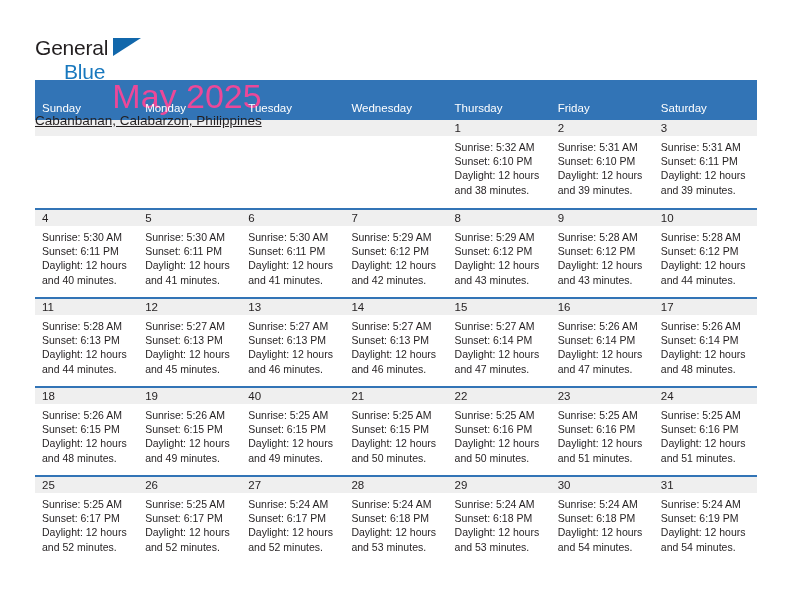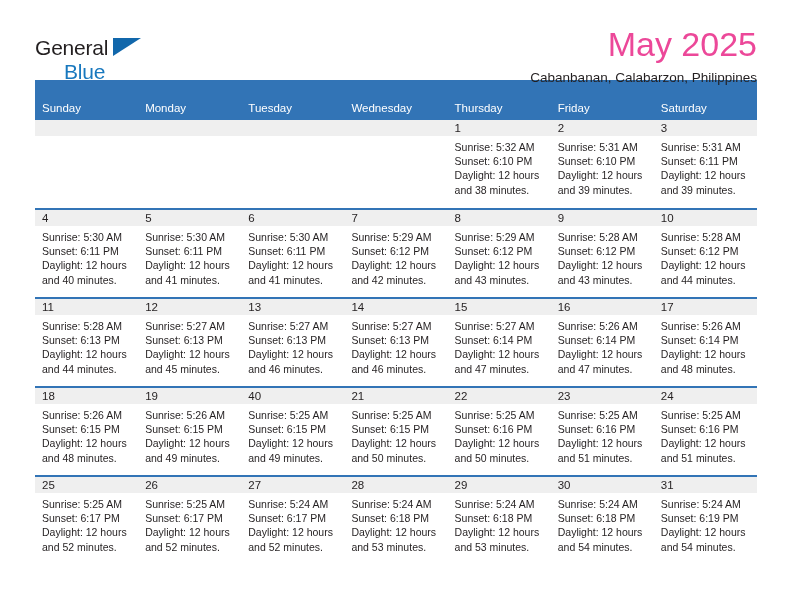--- a/index.html
+++ b/index.html
@@ -23,20 +23,21 @@
   }
 
   
   .top {
     display: flex;
     align-items: flex-start;
     justify-content: space-between;
     padding-top: 28px;
     height: 72px;
     box-sizing: border-box;
+    flex-direction: column;
   }
   .logo {
     position: relative;
     width: 130px;
     height: 52px;
     flex: 0 0 auto;
   }
   .logo-general {
     position: absolute;
     left: 0;
@@ -72,22 +73,22 @@
     font-size: 34px;
     color: #ec4899;
     line-height: 32px;
     font-weight: normal;
     white-space: nowrap;
   }
   .location {
     font-size: 13.5px;
     color: #231f20;
     line-height: 18px;
-    margin-top: 9px;
     white-space: nowrap;
+    text-decoration: underline;
   }
 
   
   .calendar {
     margin-top: 8px;
     width: 722px;
     border-collapse: collapse;
     table-layout: fixed;
   }
   .calendar th {

